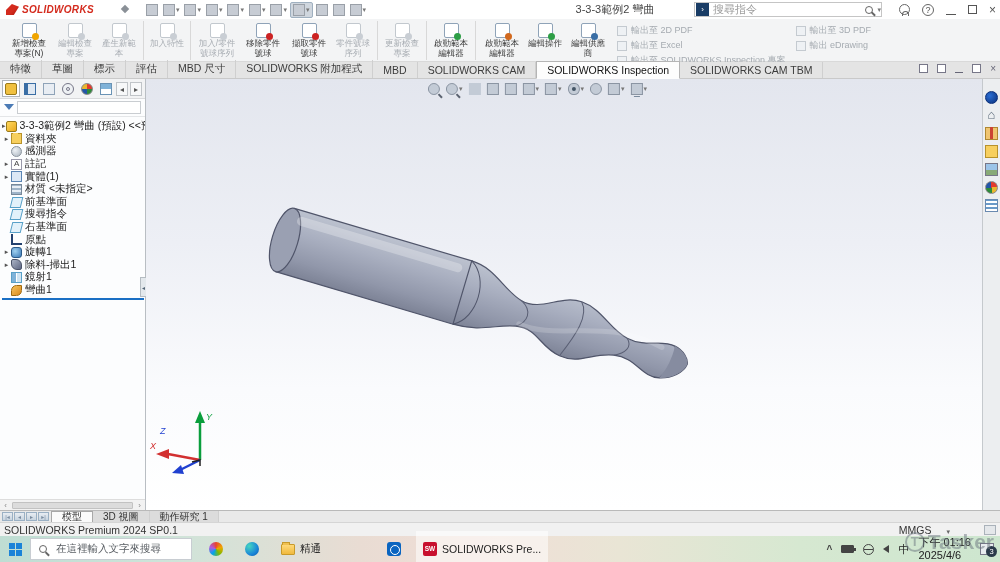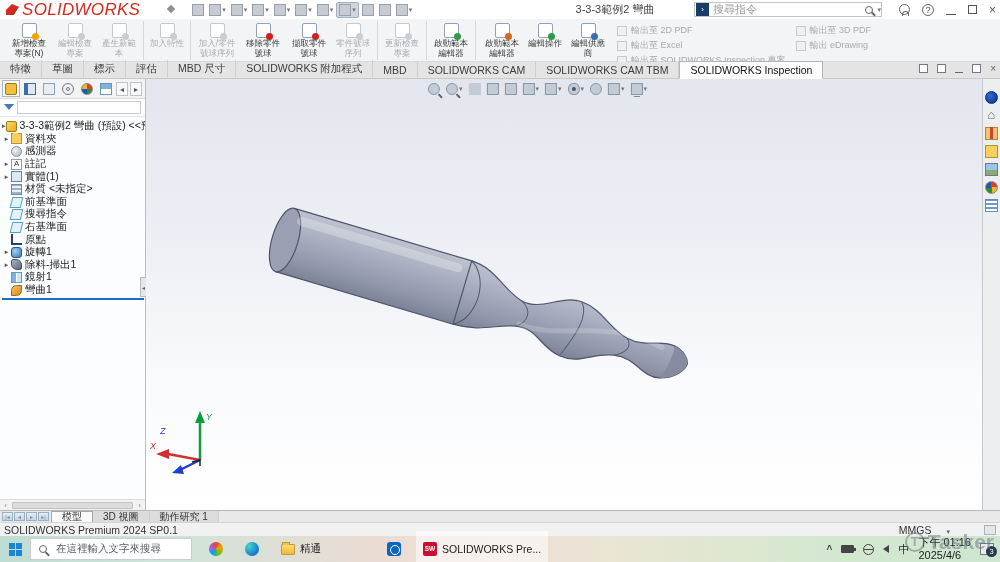--- a/index.html
+++ b/index.html
@@ -6,21 +6,21 @@
   html,body{width:1000px;height:562px;overflow:hidden}
   body{font-family:"Liberation Sans","DejaVu Sans",sans-serif;font-size:11px;color:#333}
   .app{position:relative;width:1000px;height:562px;background:#fff;overflow:hidden}
 
   
   .ic{display:inline-block;width:12px;height:12px;background:#c7ccd4;border:1px solid #9aa0a8;vertical-align:middle;position:relative;flex:none}
 
   
   .titlebar{position:absolute;left:0;top:0;width:1000px;height:19px;background:#fff;display:flex;align-items:center}
   .sw-mark{width:13px;height:11px;background:linear-gradient(135deg,#d42b1e 55%,#a81408);clip-path:polygon(0 55%,45% 0,100% 25%,60% 100%,0 100%);margin:0 3px 0 6px}
-  .sw-logo-text{color:#d42b1e;font-weight:normal;font-style:italic;font-size:17px;letter-spacing:.3px;margin-right:18px}
+  .sw-logo-text{color:#d42b1e;font-weight:bold;font-style:italic;font-size:10px;letter-spacing:.3px;margin-right:18px}
   .menu{display:flex;gap:2px}
   .menu-item{padding:2px 7px;cursor:default}
   .pin-icon{width:10px;height:10px;border:none;background:none;margin:0 8px}
   .pin-icon::after{content:"";position:absolute;left:2px;top:1px;width:6px;height:6px;background:#8a9097;transform:rotate(45deg)}
   .qat{display:flex;align-items:center;gap:1px;margin-left:6px}
   .qat-btn{display:flex;align-items:center;padding:1px 2px;border-radius:2px}
   .qat-btn.active{background:#cfd6de;border:1px solid #9fb0c0}
   .dd{display:none;font-size:7px;color:#777;margin-left:1px}
   .dd.show{display:inline}
   .tb-title{position:absolute;left:470px;width:290px;text-align:center;color:#444;font-size:11px}
@@ -384,22 +384,22 @@
     <div style="display:flex;align-items:flex-end;height:100%">
 
     <span class="rtab">特徵</span>
         <span class="rtab">草圖</span>
         <span class="rtab">標示</span>
         <span class="rtab">評估</span>
         <span class="rtab">MBD 尺寸</span>
         <span class="rtab">SOLIDWORKS 附加程式</span>
         <span class="rtab">MBD</span>
         <span class="rtab">SOLIDWORKS CAM</span>
+        <span class="rtab active">SOLIDWORKS Inspection</span>
         <span class="rtab">SOLIDWORKS CAM TBM</span>
-        <span class="rtab active">SOLIDWORKS Inspection</span>
       </div>
     <div class="rt-controls">
       <span class="ic doc-ico"></span>
       <span class="ic doc-ico"></span>
       <span class="ic doc-min"></span>
       <span class="ic doc-ico"></span>
       <span class="doc-close">×</span>
     </div>
   </div>
 

